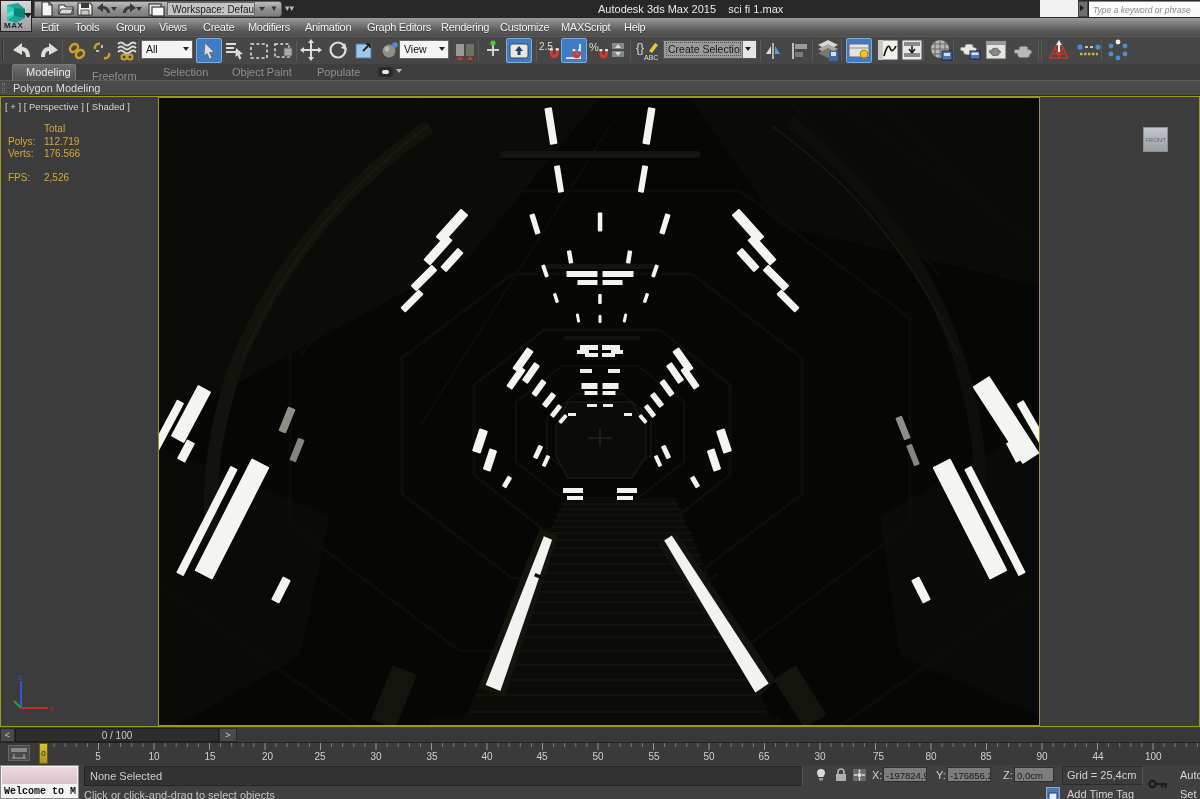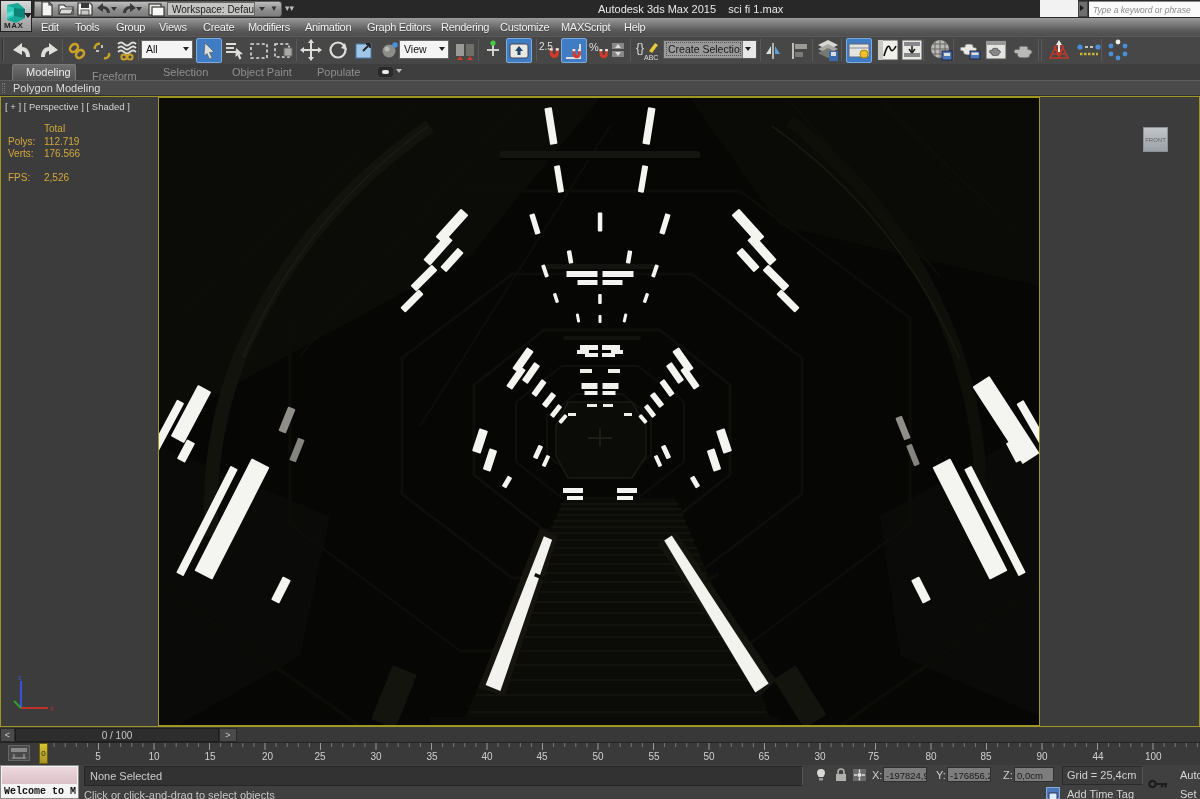--- a/index.html
+++ b/index.html
@@ -623,21 +623,21 @@
 <div class="abs" style="left:312px;top:751px;width:16px;text-align:center;font-size:10px;color:#d0d0d0">25</div>
 <div class="abs" style="left:368px;top:751px;width:16px;text-align:center;font-size:10px;color:#d0d0d0">30</div>
 <div class="abs" style="left:424px;top:751px;width:16px;text-align:center;font-size:10px;color:#d0d0d0">35</div>
 <div class="abs" style="left:479px;top:751px;width:16px;text-align:center;font-size:10px;color:#d0d0d0">40</div>
 <div class="abs" style="left:534px;top:751px;width:16px;text-align:center;font-size:10px;color:#d0d0d0">45</div>
 <div class="abs" style="left:590px;top:751px;width:16px;text-align:center;font-size:10px;color:#d0d0d0">50</div>
 <div class="abs" style="left:646px;top:751px;width:16px;text-align:center;font-size:10px;color:#d0d0d0">55</div>
 <div class="abs" style="left:701px;top:751px;width:16px;text-align:center;font-size:10px;color:#d0d0d0">50</div>
 <div class="abs" style="left:756px;top:751px;width:16px;text-align:center;font-size:10px;color:#d0d0d0">65</div>
 <div class="abs" style="left:812px;top:751px;width:16px;text-align:center;font-size:10px;color:#d0d0d0">30</div>
-<div class="abs" style="left:868px;top:751px;width:16px;text-align:left;font-size:10px;color:#d0d0d0">75</div>
+<div class="abs" style="left:868px;top:751px;width:16px;text-align:right;font-size:10px;color:#d0d0d0">75</div>
 <div class="abs" style="left:923px;top:751px;width:16px;text-align:center;font-size:10px;color:#d0d0d0">80</div>
 <div class="abs" style="left:978px;top:751px;width:16px;text-align:center;font-size:10px;color:#d0d0d0">85</div>
 <div class="abs" style="left:1034px;top:751px;width:16px;text-align:center;font-size:10px;color:#d0d0d0">90</div>
 <div class="abs" style="left:1090px;top:751px;width:16px;text-align:center;font-size:10px;color:#d0d0d0">44</div>
 <div class="abs" style="left:1145px;top:751px;width:16px;text-align:center;font-size:10px;color:#d0d0d0">100</div>
 <div class="abs" style="left:39px;top:743px;width:9px;height:21px;background:linear-gradient(#d8c434,#a89424);border:1px solid #6a5e10;color:#222;font-size:8px;text-align:center;line-height:20px">0</div>
 <div class="abs" style="left:0;top:765px;width:1200px;height:34px;background:#404040"></div>
 <div class="abs" style="left:0;top:765px;width:79px;height:34px;background:#f4f4f4;border:1px solid #8a8a8a"></div>
 <div class="abs" style="left:2px;top:767px;width:75px;height:17px;background:linear-gradient(#ecd8de,#dcc0c8)"></div>
 <div class="abs" style="left:4px;top:786px;font-family:'Liberation Mono',monospace;font-size:10px;font-weight:bold;color:#111">Welcome to M</div>

